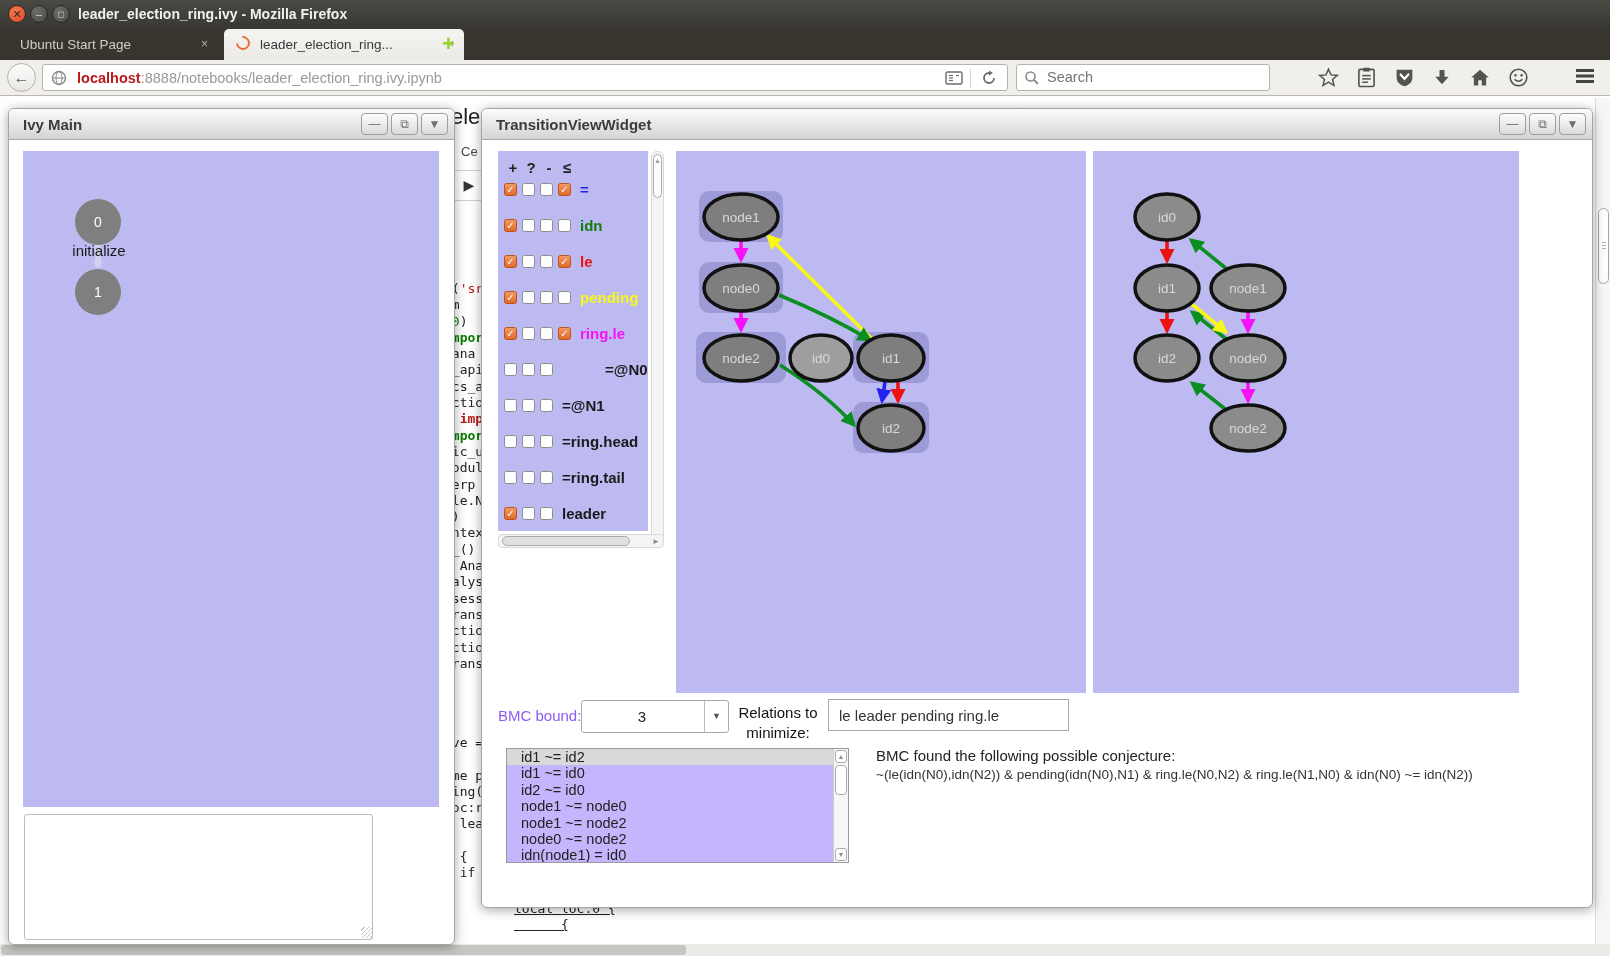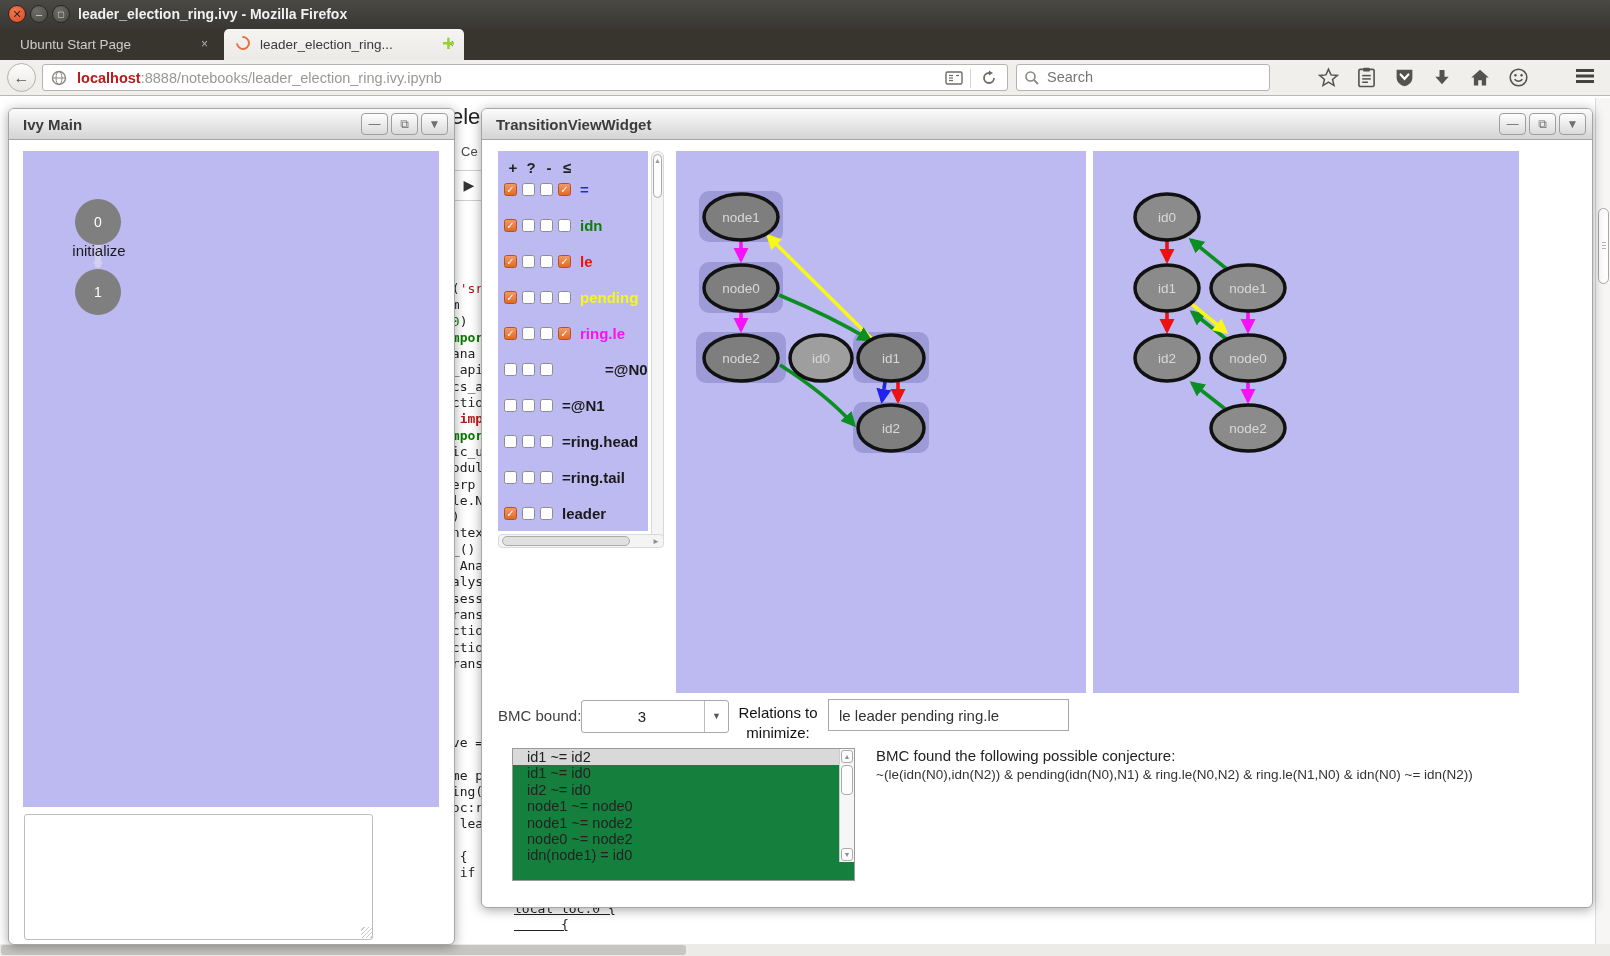--- a/index.html
+++ b/index.html
@@ -107,33 +107,33 @@
     border:1px solid #ababab;border-radius:5px;font-size:7px;color:#9a9a9a;text-align:center;line-height:12px;}
   .rp-hscroll{position:absolute;left:16px;top:425px;width:166px;height:14px;background:#f4f4f4;
     border:1px solid #d9d9d9;border-radius:4px;}
   .rp-hthumb{position:absolute;left:3px;top:1px;width:128px;height:10px;background:#e0e0e0;
     border:1px solid #ababab;border-radius:5px;}
   .rp-harrow{position:absolute;right:3px;top:2px;font-size:8px;color:#8e8e8e;}
 
   #graph1-panel{left:194px;width:410px;height:542px;}
   #graph2-panel{left:611px;width:426px;height:542px;}
 
-  .bmc-label{position:absolute;left:16px;top:598px;font-size:15px;color:#404040;}
+  .bmc-label{position:absolute;left:16px;top:598px;font-size:15px;color:#8b5cf6;}
   .bmc-select{position:absolute;left:99px;top:591px;width:148px;height:33px;background:#fff;
     border:1px solid #a9a9a9;border-radius:3px;}
   .bmc-select .val{position:absolute;left:0;top:7px;width:120px;text-align:center;font-size:15px;color:#222;}
   .bmc-select .caret{position:absolute;right:0;top:0;width:24px;height:31px;border-left:1px solid #bdbdbd;
     text-align:center;line-height:31px;font-size:9px;color:#555;}
   .rel-min-label{position:absolute;left:246px;top:594px;width:100px;text-align:center;
     font-size:15px;color:#111;line-height:20px;}
   .rel-min-input{position:absolute;left:346px;top:590px;width:241px;height:32px;background:#fff;
     border:1px solid #a9a9a9;font-size:15px;color:#333;padding:0 0 0 10px;outline:none;
     font-family:"Liberation Sans",sans-serif;}
 
-  .listbox{position:absolute;left:30px;top:639px;width:343px;height:133px;background:#15803d;
+  .listbox{position:absolute;left:24px;top:639px;width:343px;height:115px;background:#c4b5fd;
     border:1px solid #9a9a9a;overflow:hidden;}
   .lb-item{height:16.4px;font-size:14.5px;color:#222;padding-left:14px;white-space:nowrap;}
   .lb-item.selected{background:#d9d9d9;}
   .lb-scroll{position:absolute;right:0;top:0;width:15px;height:113px;background:#f6f6f6;border-left:1px solid #ccc;}
   .lb-arrow{position:absolute;left:1px;width:12px;height:13px;background:#fdfdfd;border:1px solid #ababab;
     border-radius:3px;font-size:7px;color:#8e8e8e;text-align:center;line-height:12px;}
   .lb-thumb{position:absolute;left:1px;top:16px;width:12px;height:30px;background:#fdfdfd;
     border:1px solid #ababab;border-radius:4px;}
 
   .conj-head{position:absolute;left:394px;top:638px;font-size:15px;color:#222;}

